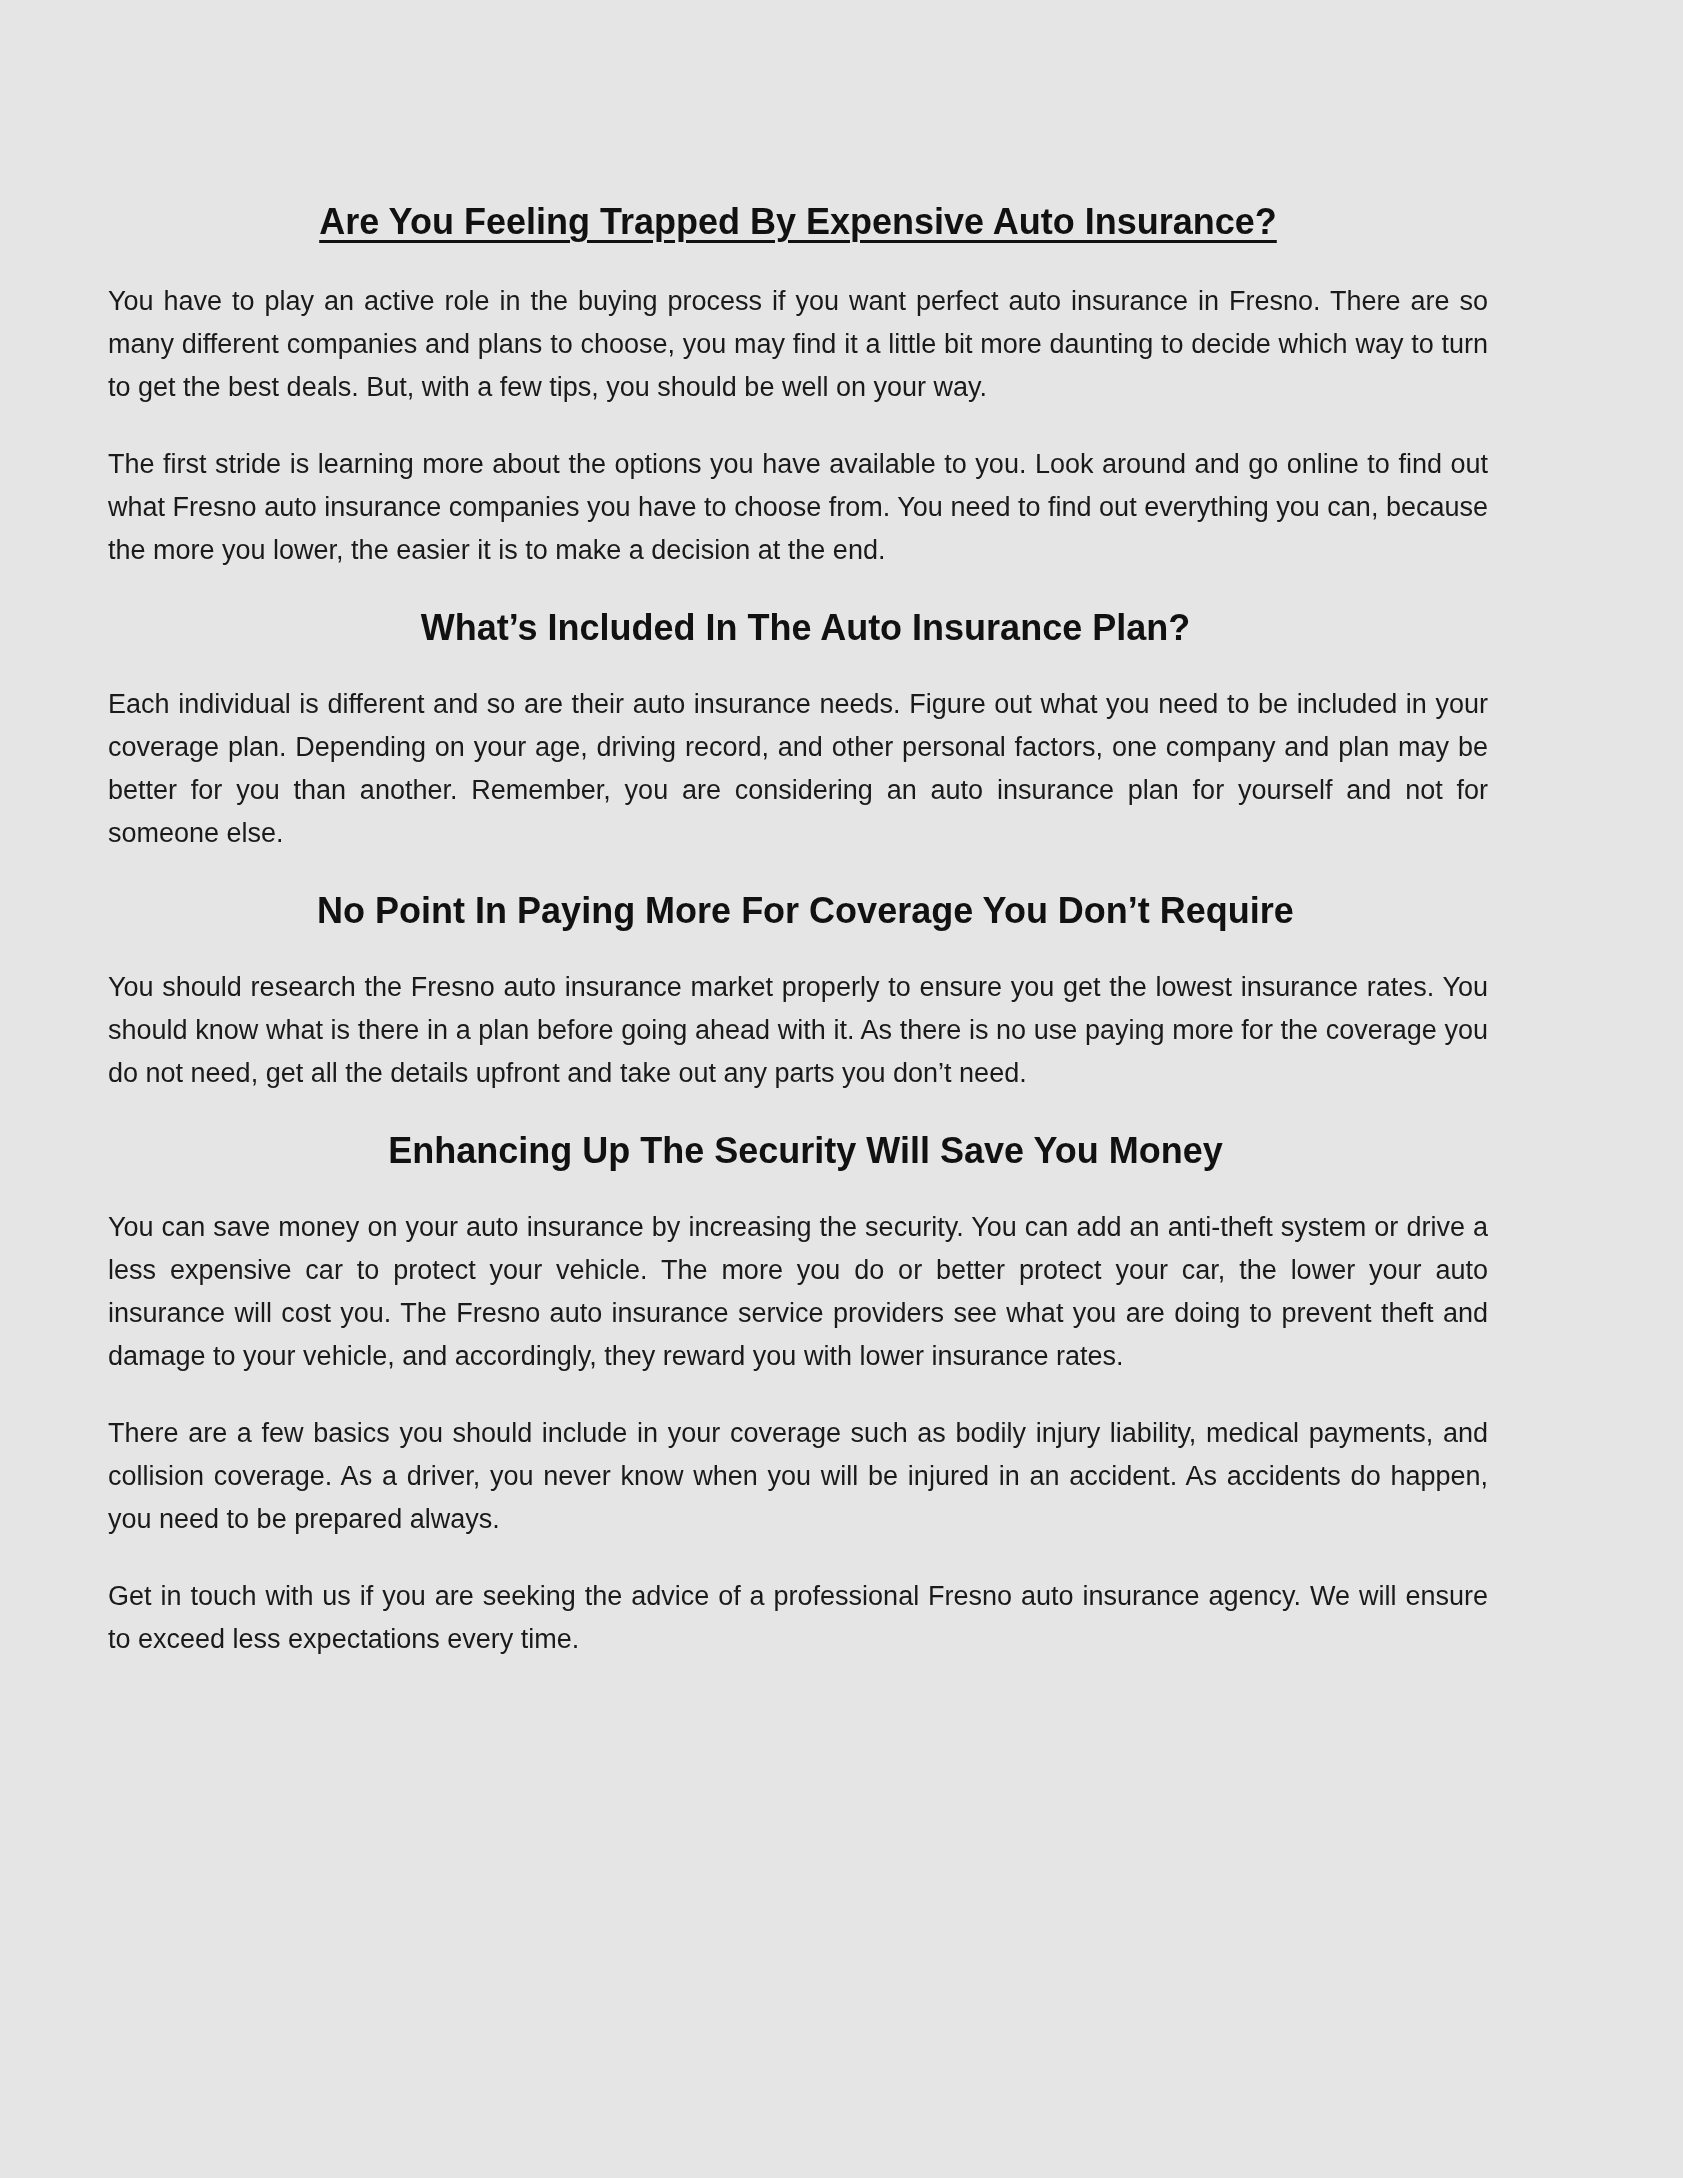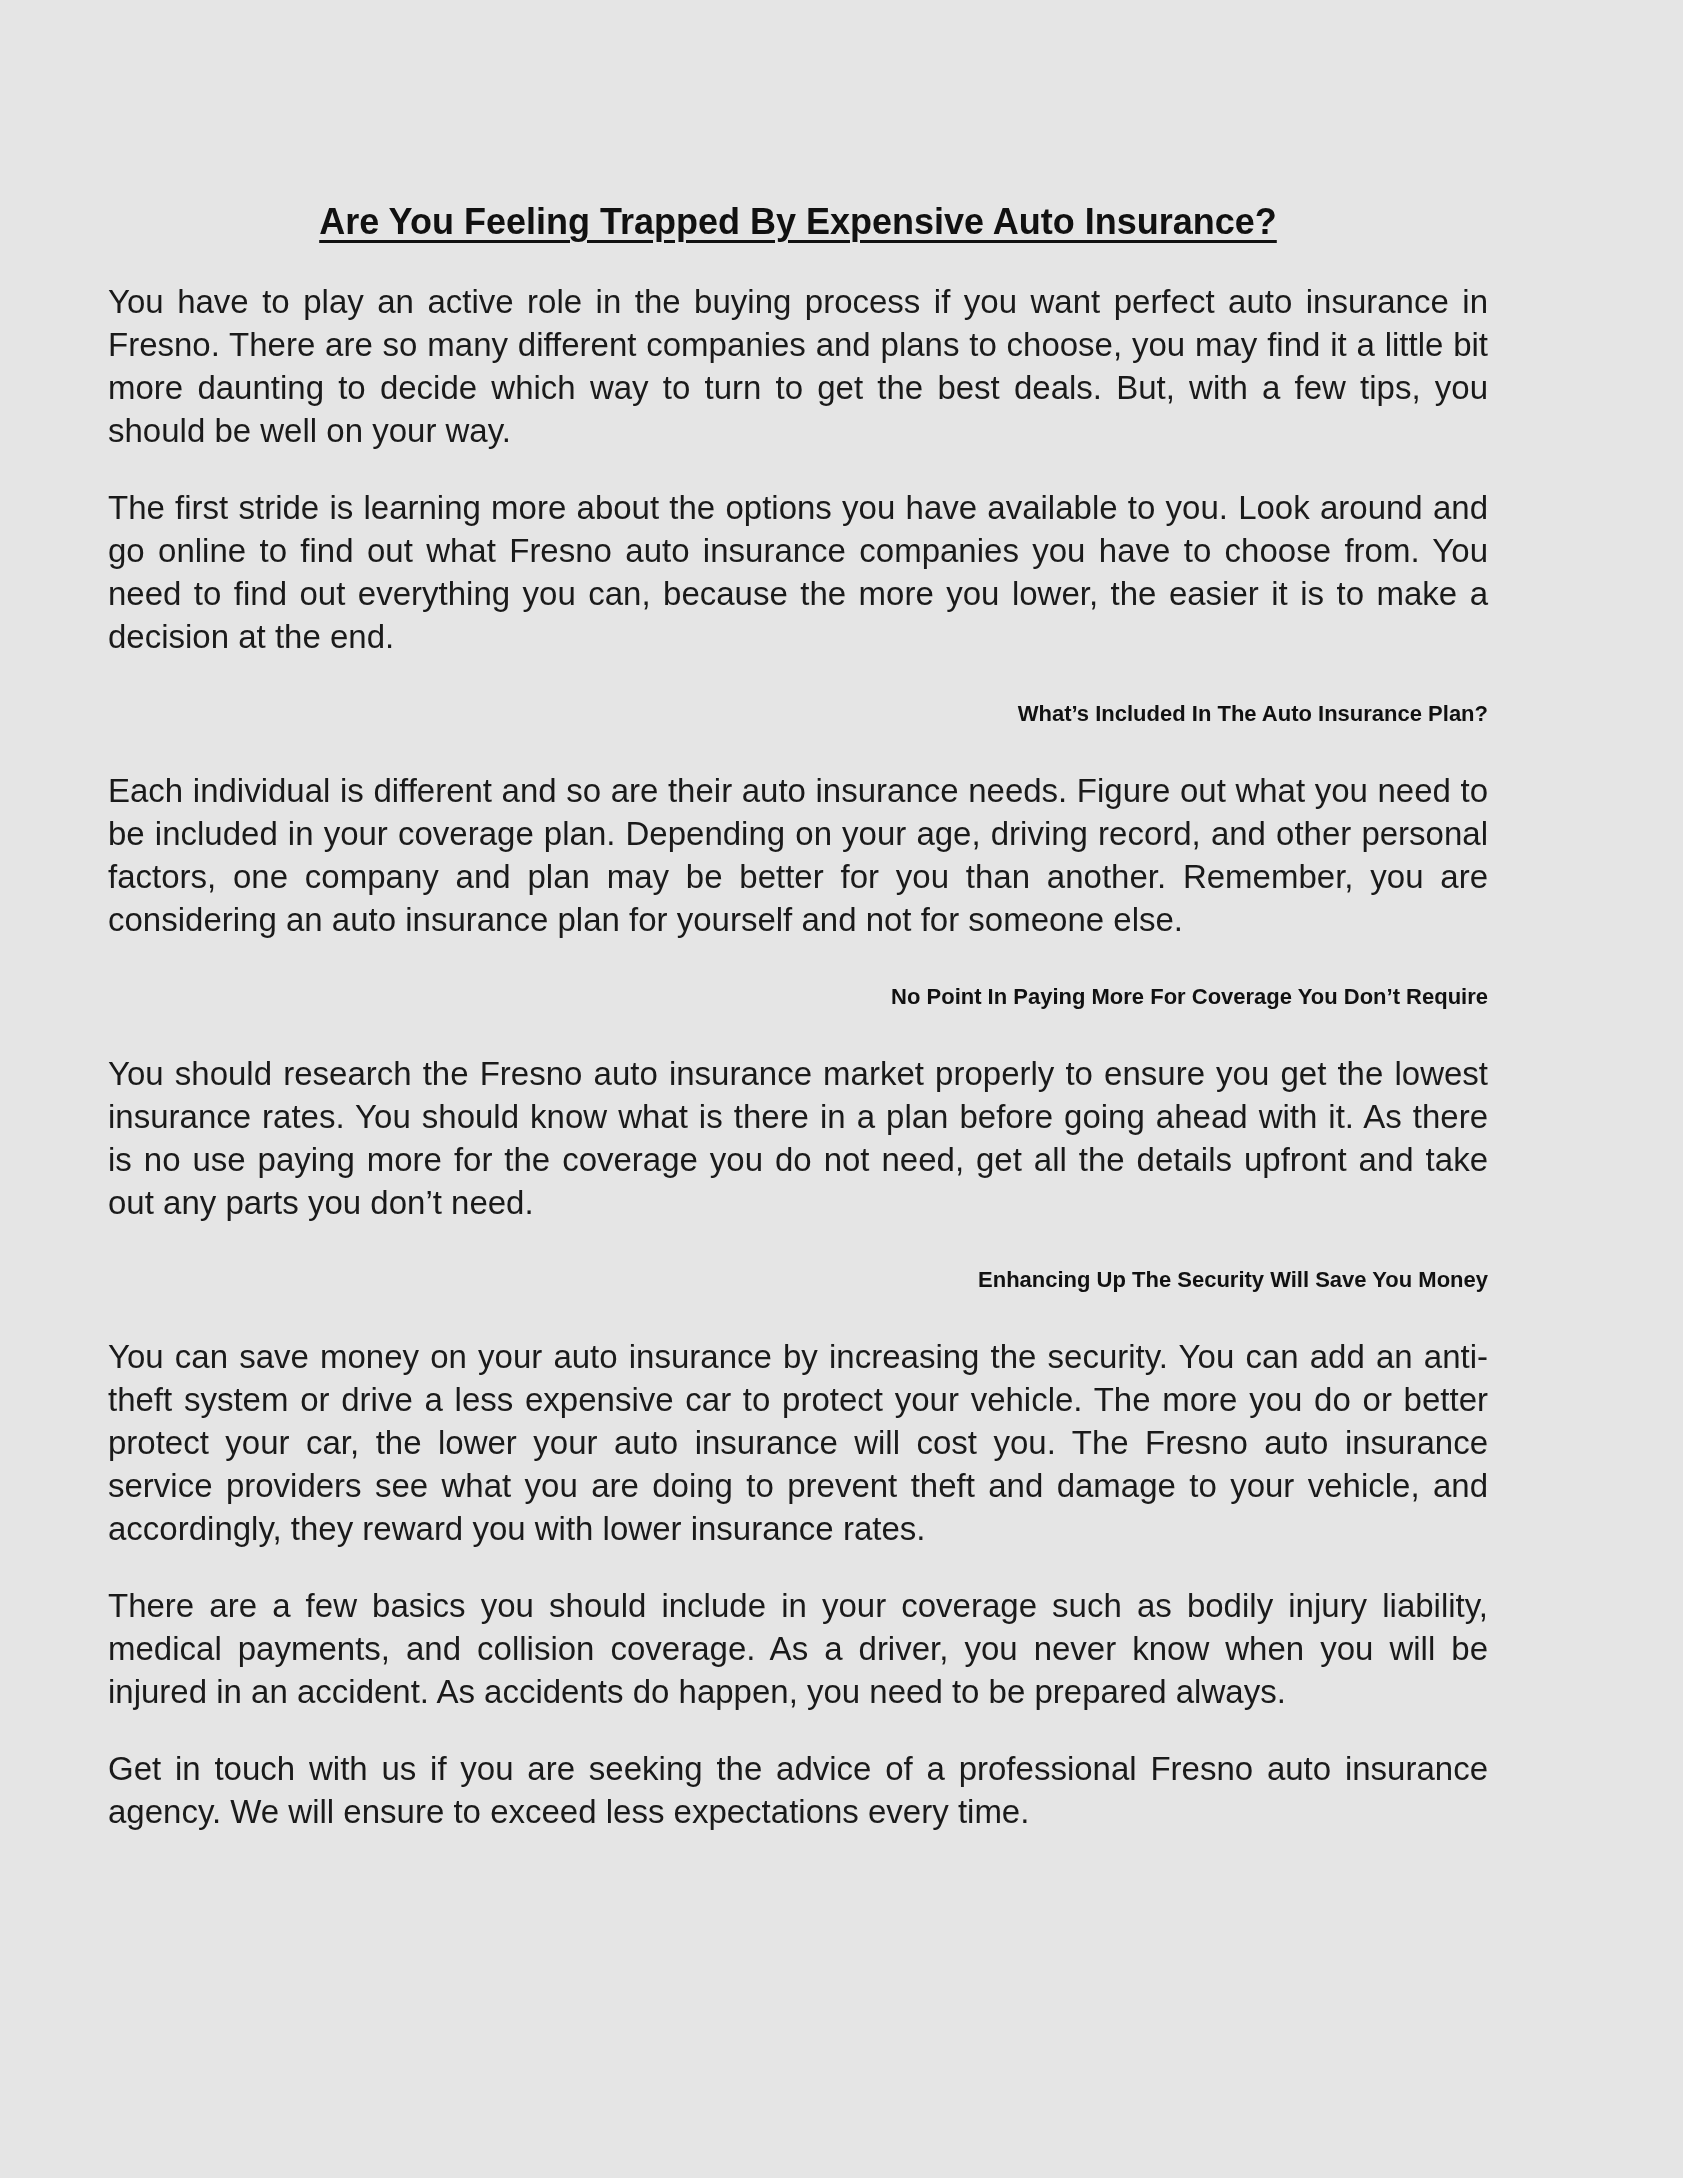--- a/index.html
+++ b/index.html
@@ -24,32 +24,32 @@
     line-height: 48px;
     font-weight: bold;
     text-align: center;
     text-decoration: underline;
     text-underline-offset: 6px;
     text-decoration-thickness: 3px;
     color: #111111;
   }
   .para {
     margin: 34px 0 0 0;
-    font-size: 33px;
+    font-size: 27px;
     line-height: 43px;
     text-align: justify;
     font-weight: 400;
     color: #1a1a1a;
   }
   .heading {
     margin: 34px 0 0 15px;
-    font-size: 22px;
+    font-size: 36px;
     line-height: 43px;
     font-weight: bold;
-    text-align: right;
+    text-align: center;
     color: #111111;
   }
 </style>
 </head>
 <body>
 
 <main class="page">
   <h1 class="doc-title">Are You Feeling Trapped By Expensive Auto Insurance?</h1>
 
   <p class="para">You have to play an active role in the buying process if you want perfect auto insurance in Fresno. There are so many different companies and plans to choose, you may find it a little bit more daunting to decide which way to turn to get the best deals. But, with a few tips, you should be well on your way.</p>

